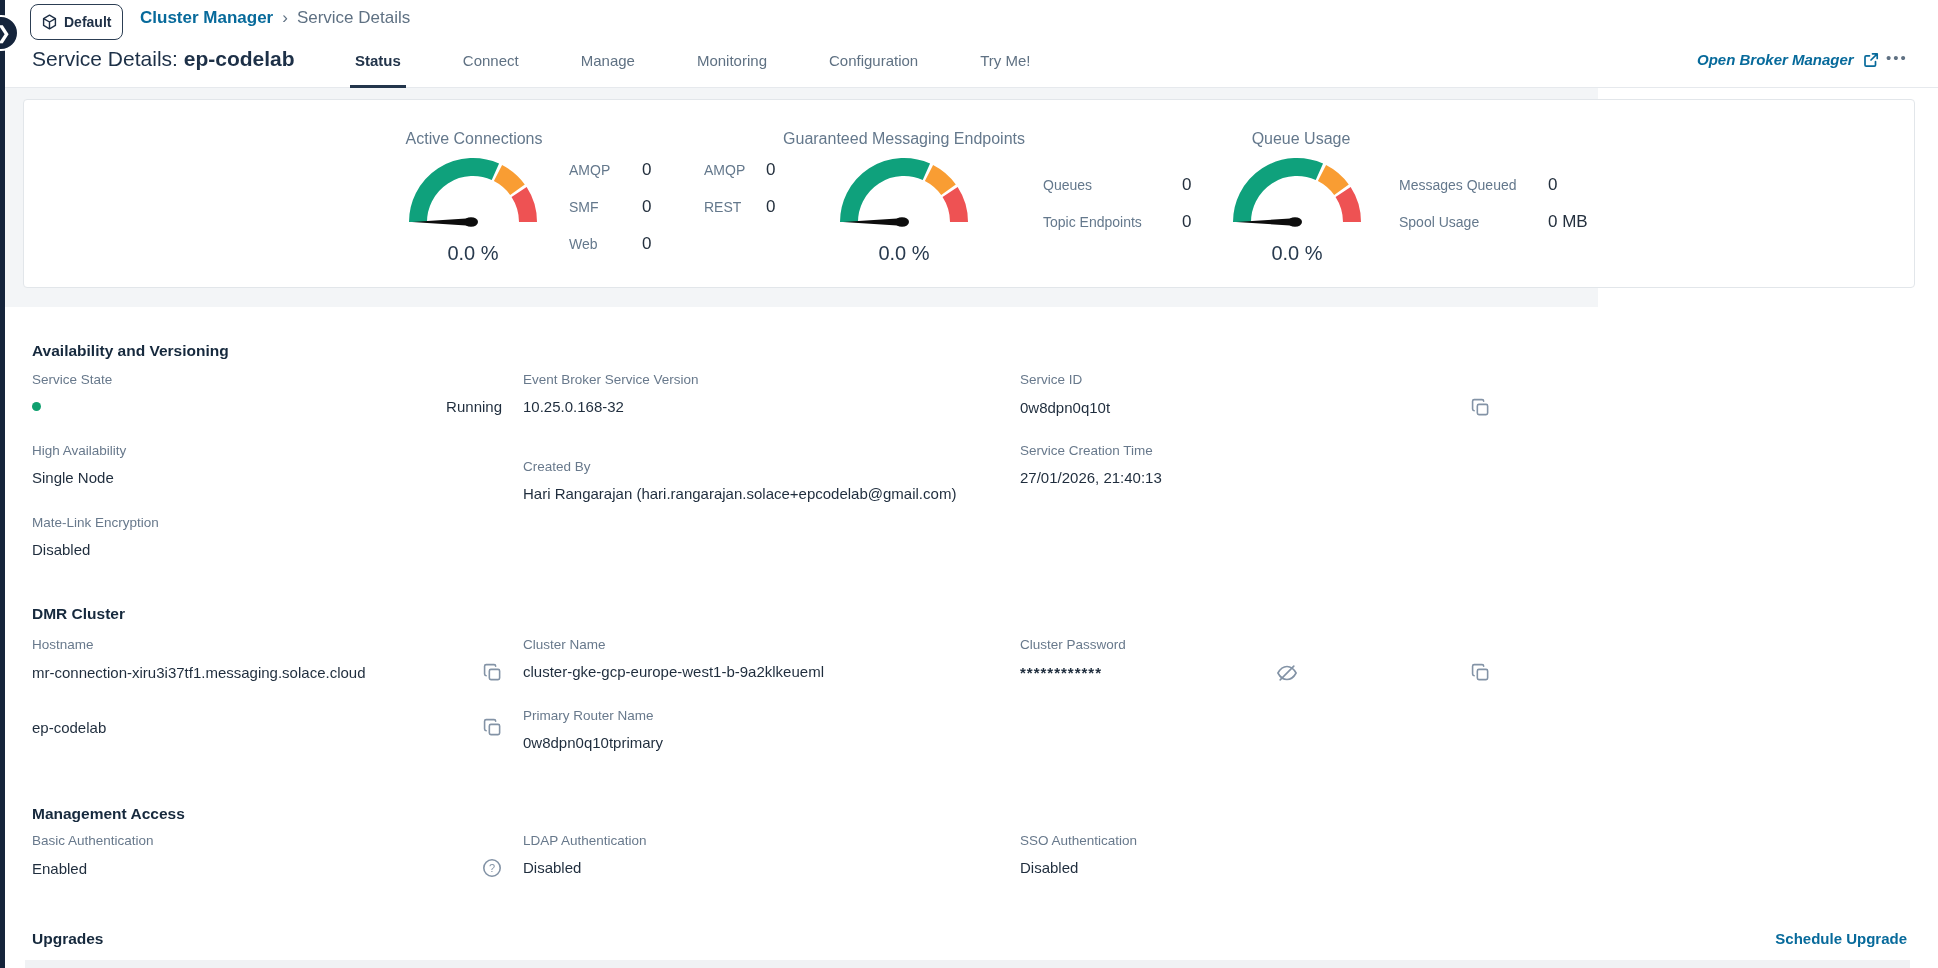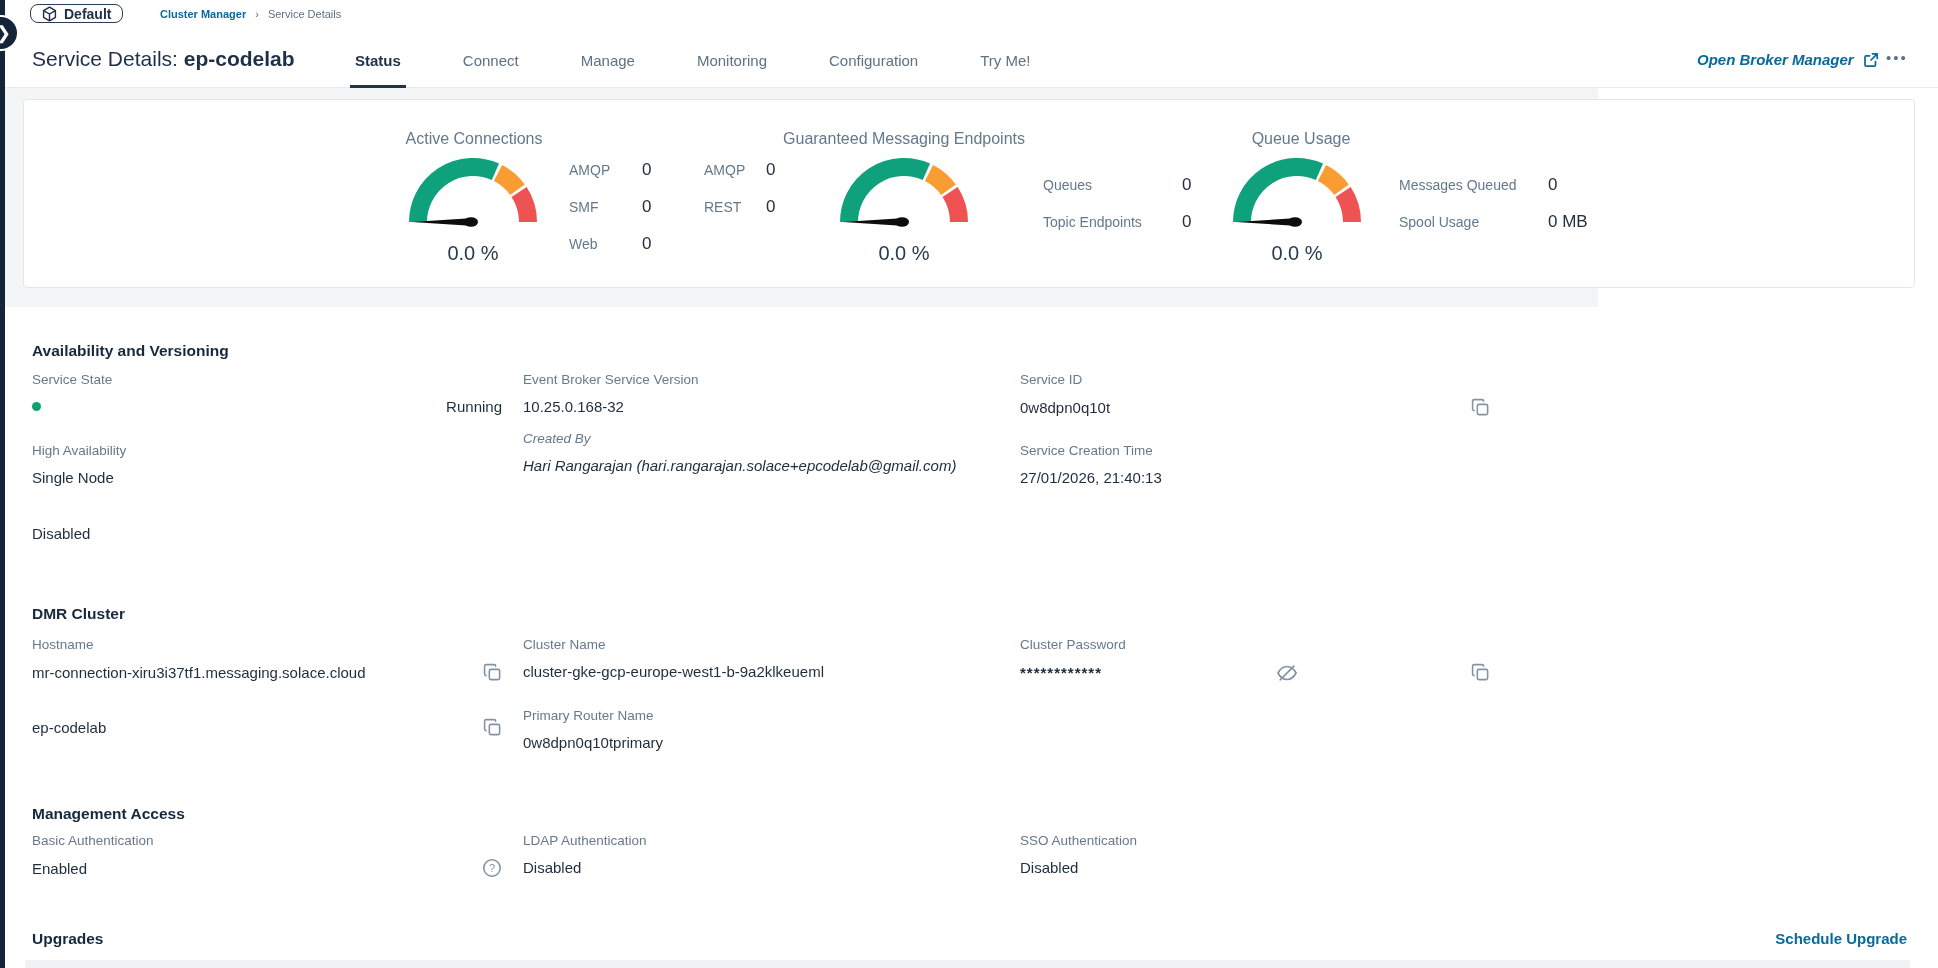--- a/index.html
+++ b/index.html
@@ -8,24 +8,24 @@
 
   
   .left-strip { position:absolute; left:0; top:0; width:5px; height:968px; background:#15243b; z-index:5; }
   .expand-btn { position:absolute; left:-17px; top:15px; width:36px; height:36px; border-radius:50%;
     background:#15243b; border:2px solid #ffffff; color:#ffffff; font-size:18px; line-height:30px;
     text-align:right; padding-right:6px; cursor:pointer; z-index:6; }
 
   
   .header { position:absolute; left:0; top:0; width:1938px; height:88px; background:#ffffff;
     border-bottom:1px solid #e6e9ed; z-index:2; }
-  .env-badge { position:absolute; left:30px; top:4px; height:19px; display:flex; align-items:center; gap:7px;
+  .env-badge { position:absolute; left:30px; top:4px; height:36px; display:flex; align-items:center; gap:7px;
     border:1.5px solid #2c3e53; border-radius:8px; padding:0 11px; background:#fff; cursor:pointer; }
   .env-badge span { font-size:14px; font-weight:bold; color:#1e2f45; }
-  .breadcrumb { position:absolute; left:140px; top:8px; font-size:11px; display:flex; gap:9px; align-items:center;margin-left:20px; }
+  .breadcrumb { position:absolute; left:140px; top:8px; font-size:17px; display:flex; gap:9px; align-items:center; }
   .breadcrumb a { color:#076a9b; font-weight:bold; text-decoration:none; cursor:pointer; }
   .breadcrumb .sep, .breadcrumb .cur { color:#5f7183; }
   .page-title { position:absolute; left:32px; top:47px; font-size:21px; color:#1d3047; font-weight:500; }
   .page-title b { font-weight:800; }
   .tabs { position:absolute; left:350px; top:49px; display:flex; gap:52px; height:39px; }
   .tab { font-size:15px; color:#5f7183; padding:3px 5px 0 5px; cursor:pointer; }
   .tab.active { color:#22344a; font-weight:bold; border-bottom:3px solid #23354b; }
   .obm { position:absolute; left:1697px; top:51px; display:flex; align-items:flex-end; gap:9px;
     color:#076a9b; font-size:15px; font-weight:bold; text-decoration:none; cursor:pointer;font-style:italic; }
   .menu-dots { position:absolute; left:1886px; top:49px; color:#5f7183; font-size:15px; letter-spacing:2px;
@@ -197,34 +197,35 @@
       </button>
       </div>
   </div>
 
   <div class="field c1" style="top:136px;">
     <div class="f-label">High Availability</div>
     <div class="f-value">
         <span>Single Node</span>
       </div>
   </div>
-  <div class="field c2" style="top:124px; width:560px;font-style:italic;">
+  <div class="field c2" style="top:152px; width:560px;">
     <div class="f-label">Created By</div>
     <div class="f-value">
         <span>Hari Rangarajan (hari.rangarajan.solace+epcodelab@gmail.com)</span>
       </div>
   </div>
   <div class="field c3" style="top:136px;">
     <div class="f-label">Service Creation Time</div>
     <div class="f-value">
         <span>27/01/2026, 21:40:13</span>
       </div>
   </div>
 
   <div class="field c1" style="top:208px;">
+    <div class="f-label">Mate-Link Encryption</div>
     <div class="f-value">
         <span>Disabled</span>
       </div>
   </div>
 
   <h2 class="sec-title" style="top:298px; left:32px;">DMR Cluster</h2>
 
   <div class="field c1" style="top:330px;">
     <div class="f-label">Hostname</div>
     <div class="f-value">

